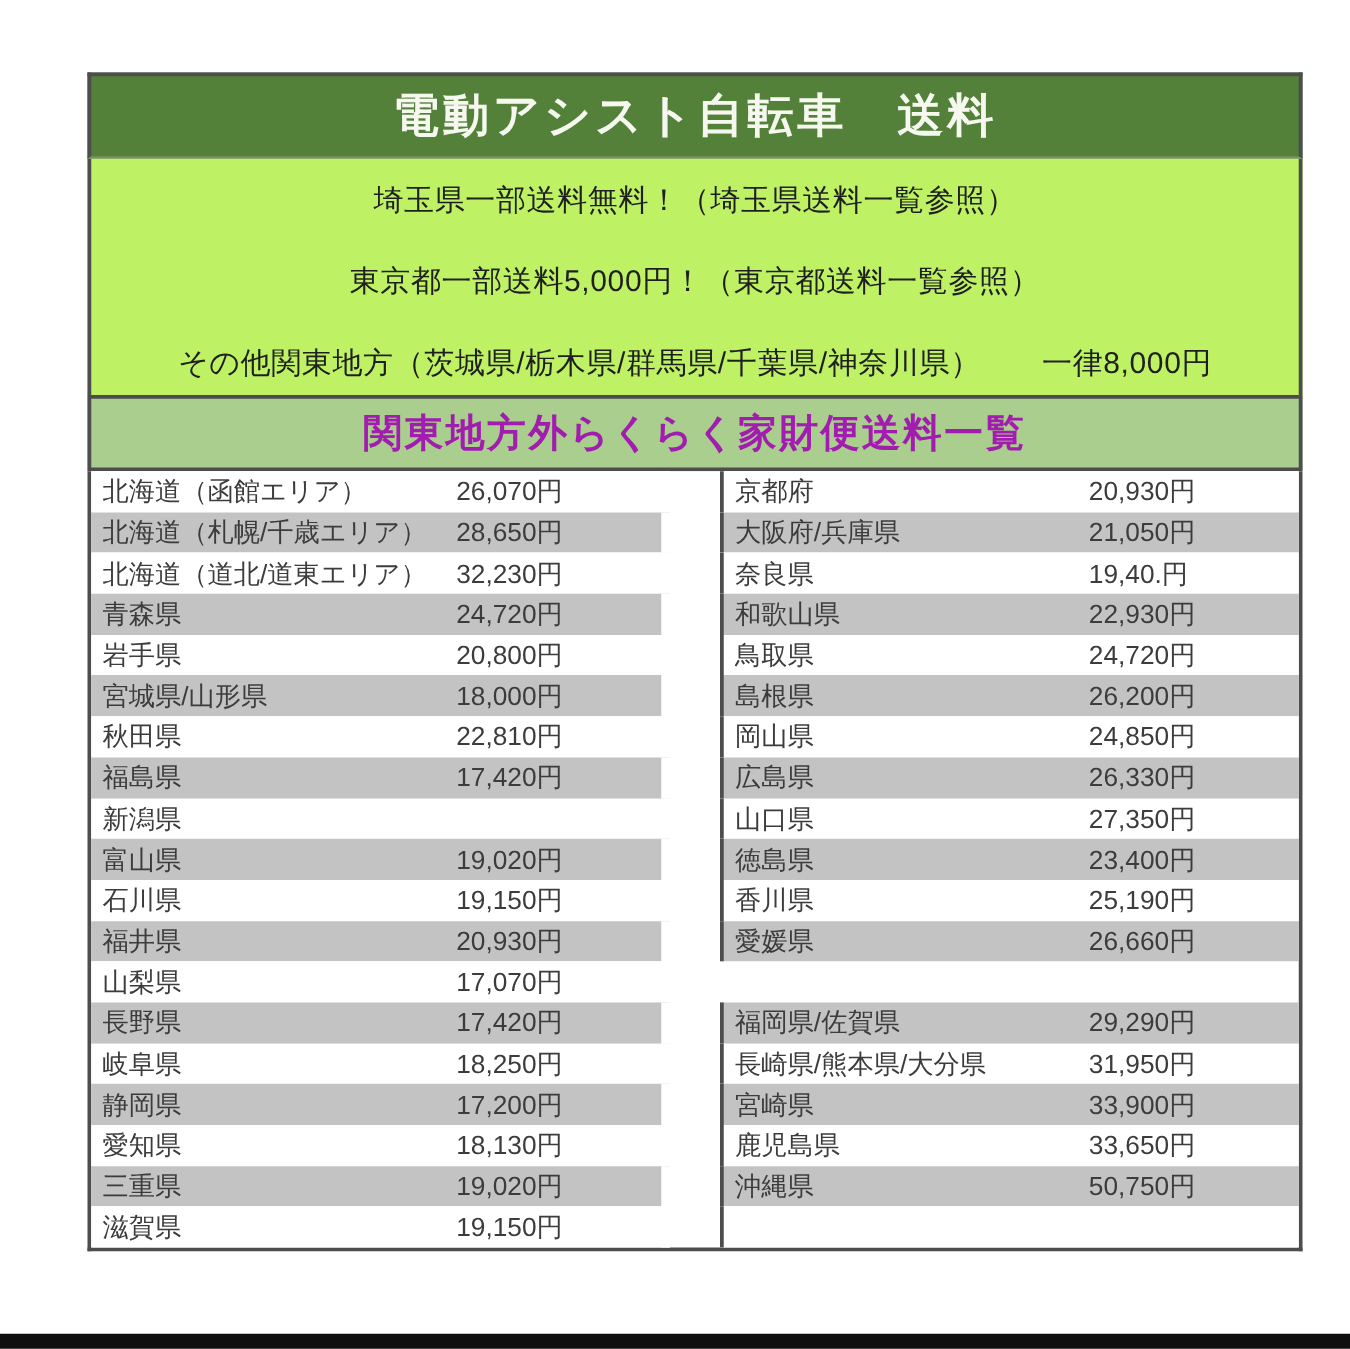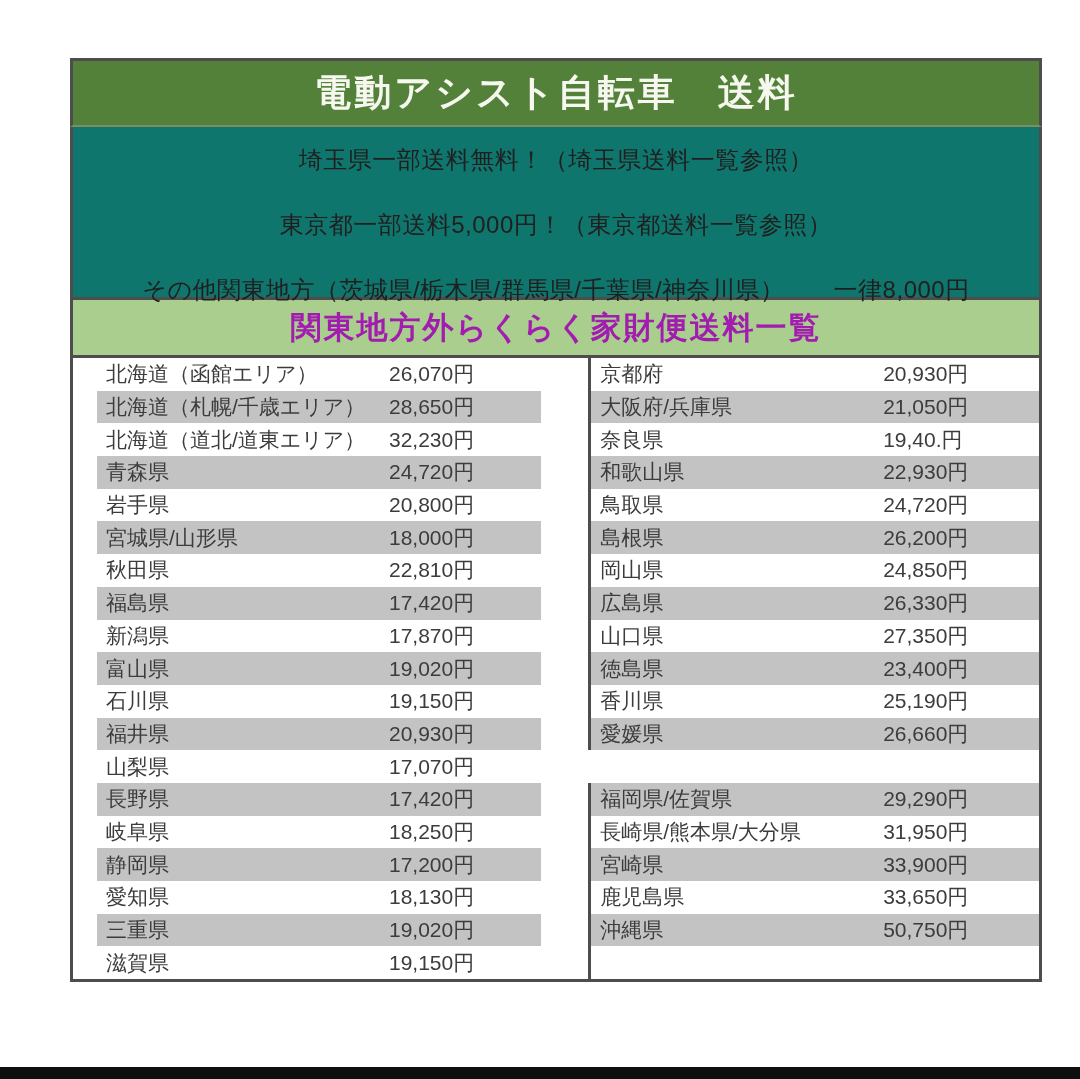--- a/index.html
+++ b/index.html
@@ -12,21 +12,21 @@
 
   .header1 {
     box-sizing:border-box; height:69px;
     border:3px solid var(--border-dark);
     border-bottom:2px solid #7a8f68;
     background:var(--green-dark);
     display:flex; align-items:center; justify-content:center;
     color:var(--header1-text); font-size:37px; font-weight:bold; letter-spacing:3px;
   }
   .info {
-    box-sizing:border-box; height:170px; background:#0f766e;
+    box-sizing:border-box; height:189px; background:#bef264;
     border-left:3px solid var(--border-dark); border-right:3px solid var(--border-dark);
   }
   .note {
     height:65px; display:flex; align-items:center; justify-content:center;
     font-size:24px; color:#1f1f1f; white-space:pre; letter-spacing:0.5px;
   }
   .header2 {
     box-sizing:border-box; height:61px;
     border:3px solid var(--border-dark);
     background:var(--green-light);
@@ -35,21 +35,21 @@
   }
   .feetable {
     box-sizing:border-box; background:#ffffff;
     border-left:3px solid var(--border-dark);
     border-right:3px solid var(--border-dark);
     border-bottom:3px solid var(--border-dark);
   }
   .row { display:flex; height:32.7px; }
   .half { width:50%; box-sizing:border-box; display:flex; align-items:center; background:#ffffff; }
   .row.alt .half { background:var(--row-alt); }
-  .half.left  { border-right:7px solid #ffffff;margin-left:24px; }
+  .half.left  { border-right:7px solid #ffffff; }
   .half.right { border-left:3px solid var(--border-dark);margin-left:40px; }
   .region {
     width:292px; box-sizing:border-box; padding-left:9px;
     font-size:21px; color:#3c3c3c; white-space:nowrap; overflow:hidden;
   }
   .fee { flex:1; font-size:21px; color:#3c3c3c; white-space:nowrap; }
   .bottom-bar { position:absolute; left:0; top:1067px; width:1080px; height:12px; background:#0f0f0f; }
 </style>
 </head>
 <body>
@@ -155,21 +155,20 @@
     </div>
     <div class="half right">
       <div class="region">広島県</div>
       <div class="fee">26,330円</div>
     </div>
   </div>
 
   <div class="row">
     <div class="half left">
       <div class="region">新潟県</div>
-      <div class="fee">17,870円</div>
     </div>
     <div class="half right">
       <div class="region">山口県</div>
       <div class="fee">27,350円</div>
     </div>
   </div>
 
   <div class="row alt">
     <div class="half left">
       <div class="region">富山県</div>

